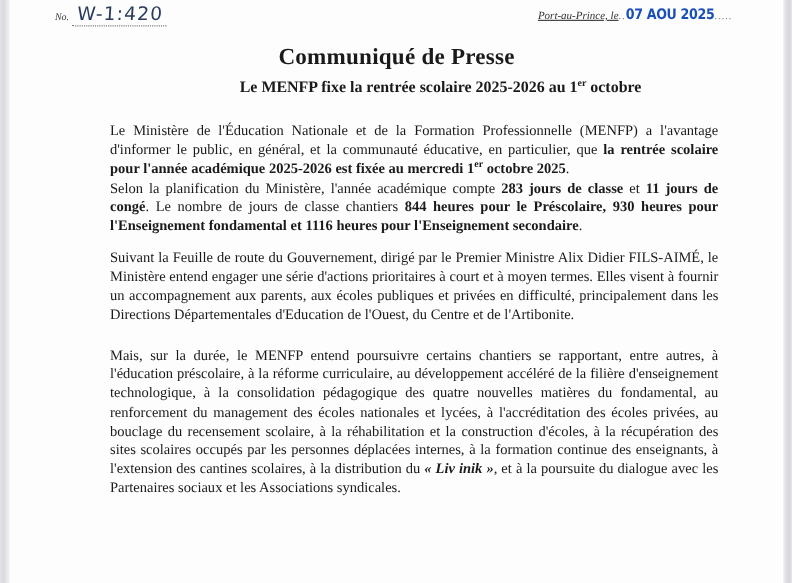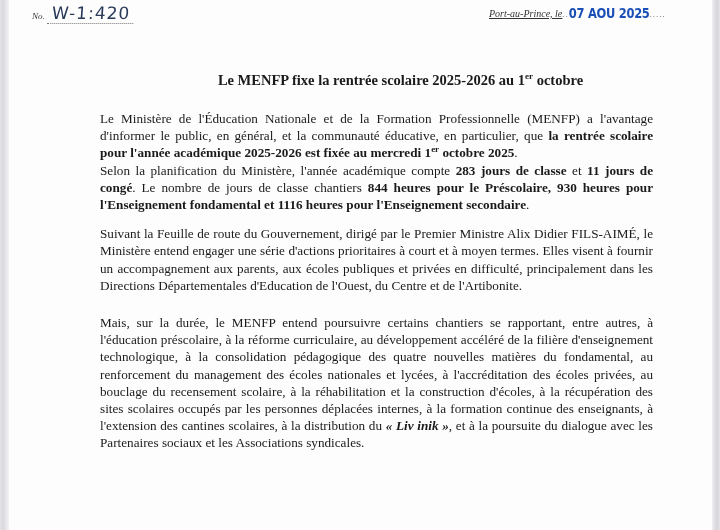--- a/index.html
+++ b/index.html
@@ -27,21 +27,21 @@
       position: absolute;
       left: 9px; top: 0;
       width: 703px; height: 530px;
       background: #fdfdfd;
       overflow: hidden;
     }
     .header-row {
       position: absolute; left: 0; top: 0; width: 703px; height: 30px;
     }
     .ref-number {
-      position: absolute; left: 23px; top: 3px;
+      position: absolute; left: 41px; top: 3px;
       display: flex; align-items: baseline;
     }
     .ref-label {
       font-style: italic; font-size: 9px; color: #333;
       margin-right: 3px;
     }
     .ref-value {
       font-family: "DejaVu Sans", sans-serif;
       font-size: 17px; letter-spacing: 1px;
       color: #2a3a5a; font-weight: normal;
@@ -107,20 +107,21 @@
     </div>
 
     <div class="place-date">
       <span class="place-label">Port-au-Prince, le</span>
       <span class="date-dots">..</span>
       <span class="date-stamp">07 AOU 2025</span>
       <span class="date-dots">.....</span>
     </div>
   </div>
 
+  <h1 class="title">Communiqué de Presse</h1>
 
   <h2 class="subtitle"><span>Le MENFP fixe la rentrée scolaire 2025-2026 au 1</span><sup>er</sup><span> octobre</span></h2>
 
   <div class="body">
 
     <p class="para p1"><span>Le Ministère de l'Éducation Nationale et de la Formation Professionnelle (MENFP) a l'avantage d'informer le public, en général, et la communauté éducative, en particulier, que </span><b>la rentrée scolaire pour l'année académique 2025-2026 est fixée au mercredi 1</b><sup style="font-weight:bold">er</sup><b> octobre 2025</b><span>.</span></p>
 
     <p class="para p2"><span>Selon la planification du Ministère,  l'année académique compte </span><b>283 jours de classe</b><span> et </span><b>11 jours de congé</b><span>. Le nombre de jours de classe chantiers </span><b>844 heures pour le Préscolaire, 930 heures pour l'Enseignement fondamental et 1116 heures pour l'Enseignement secondaire</b><span>.</span></p>
 
     <p class="para p3">Suivant la Feuille de route du Gouvernement, dirigé par le Premier Ministre Alix Didier FILS-AIMÉ, le Ministère entend engager une série d'actions prioritaires à court et à moyen termes. Elles visent  à fournir un accompagnement aux parents, aux écoles publiques et privées  en difficulté, principalement dans les Directions Départementales d'Education de l'Ouest, du Centre et de l'Artibonite.</p>

